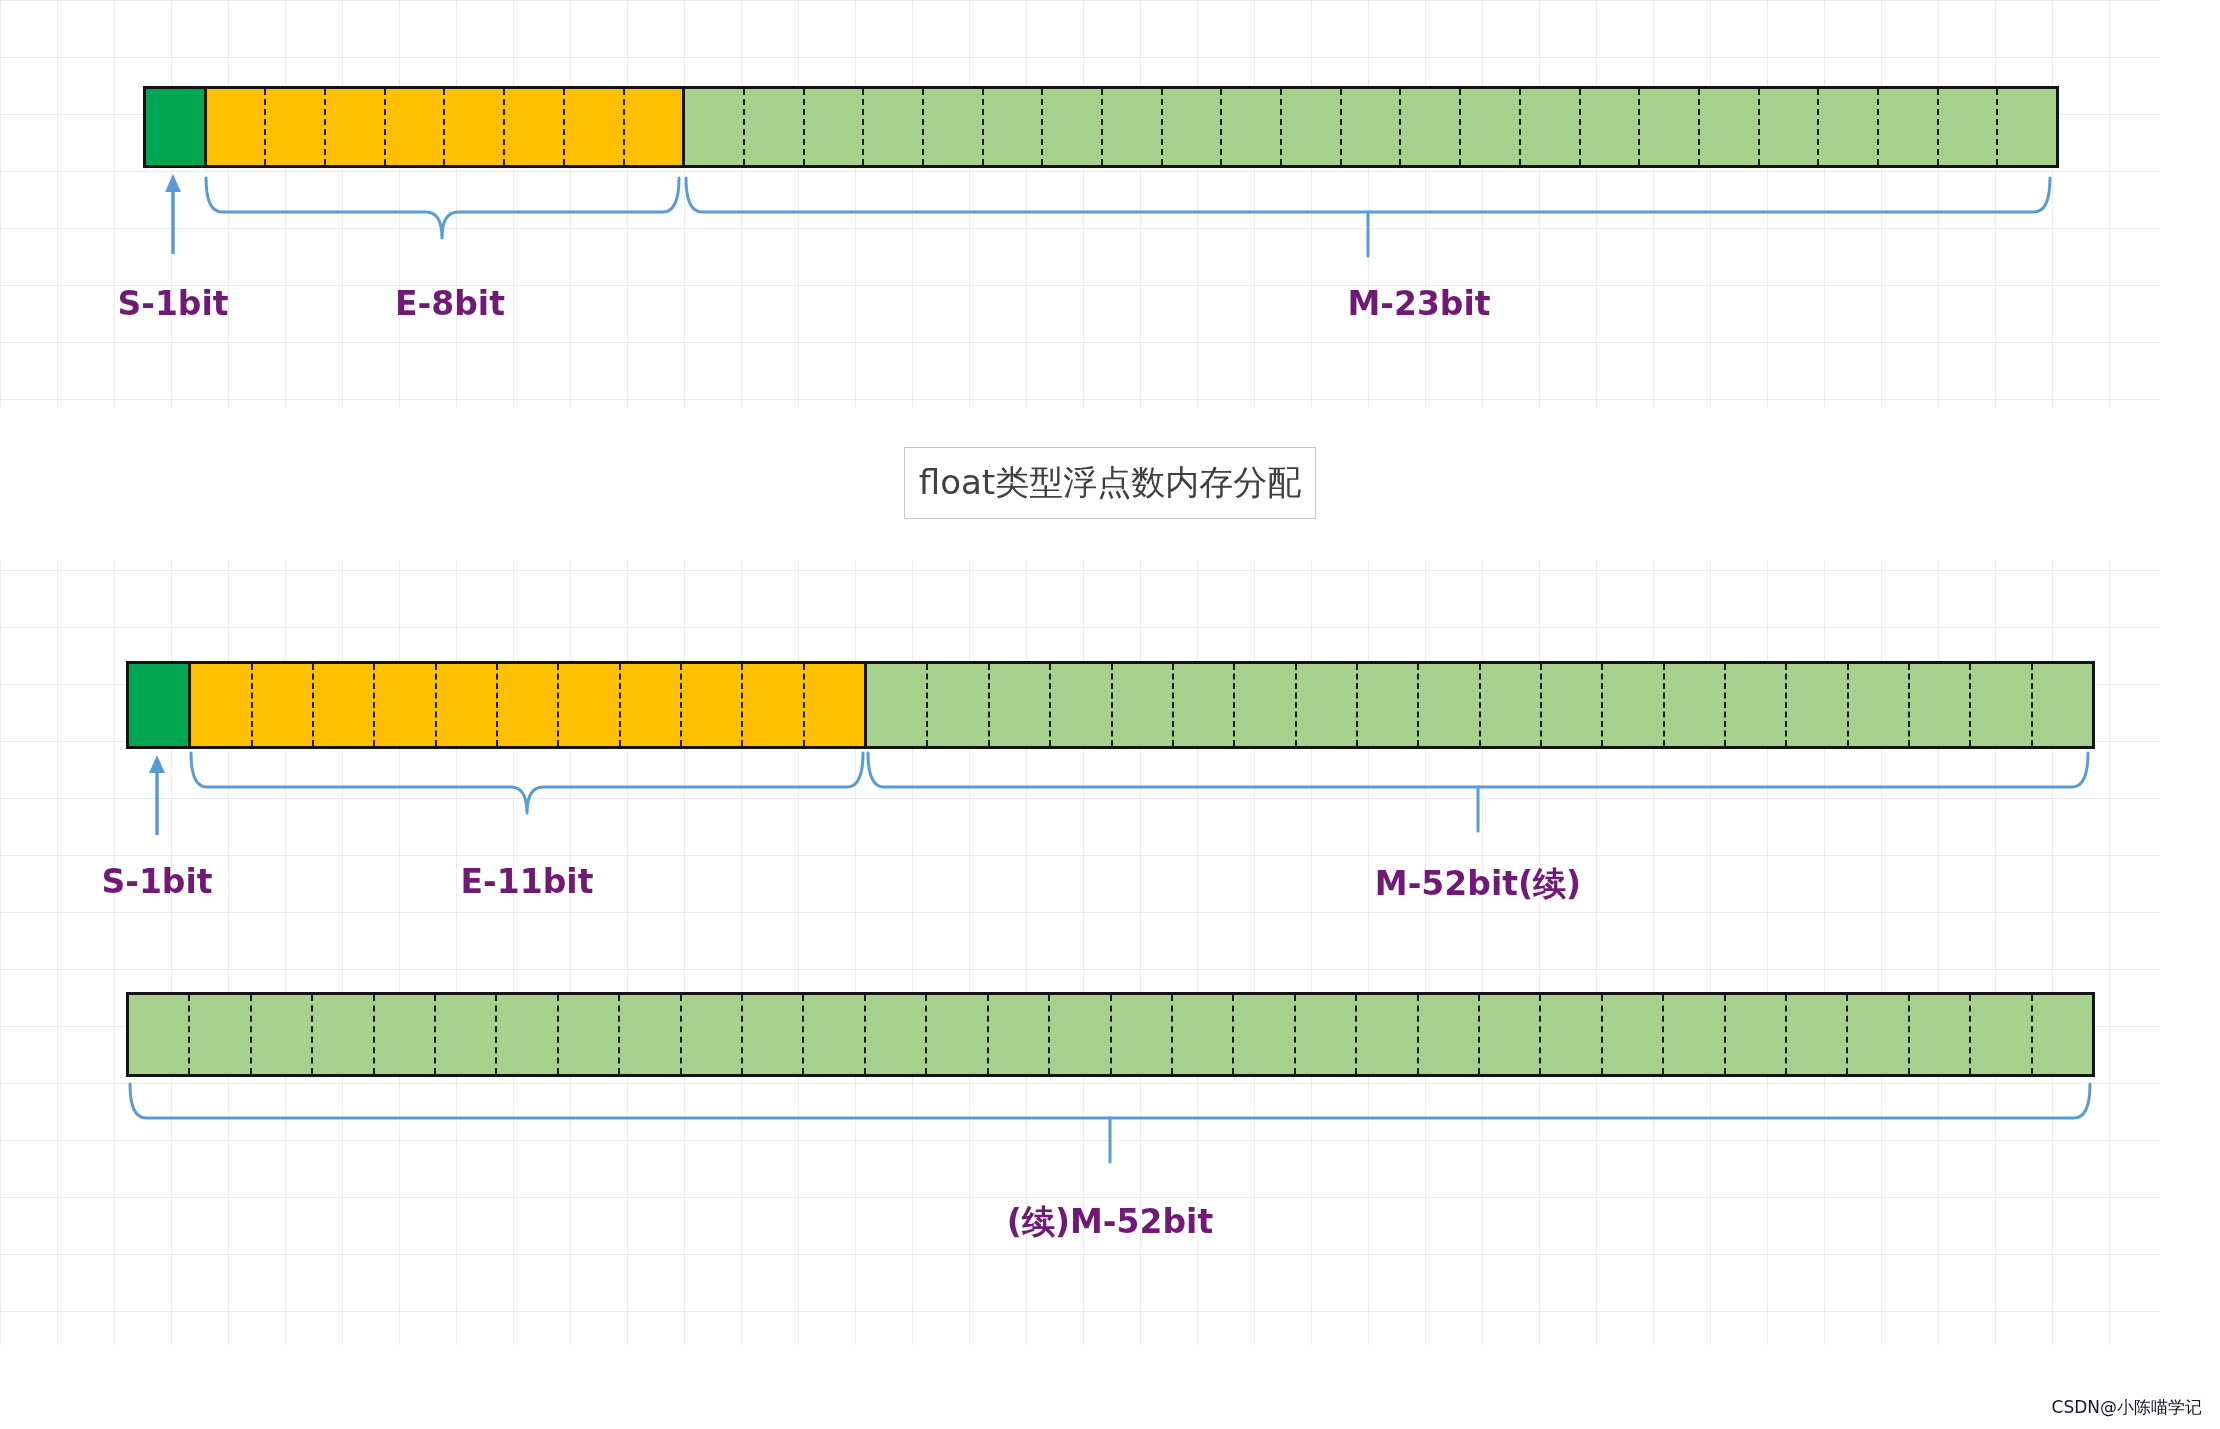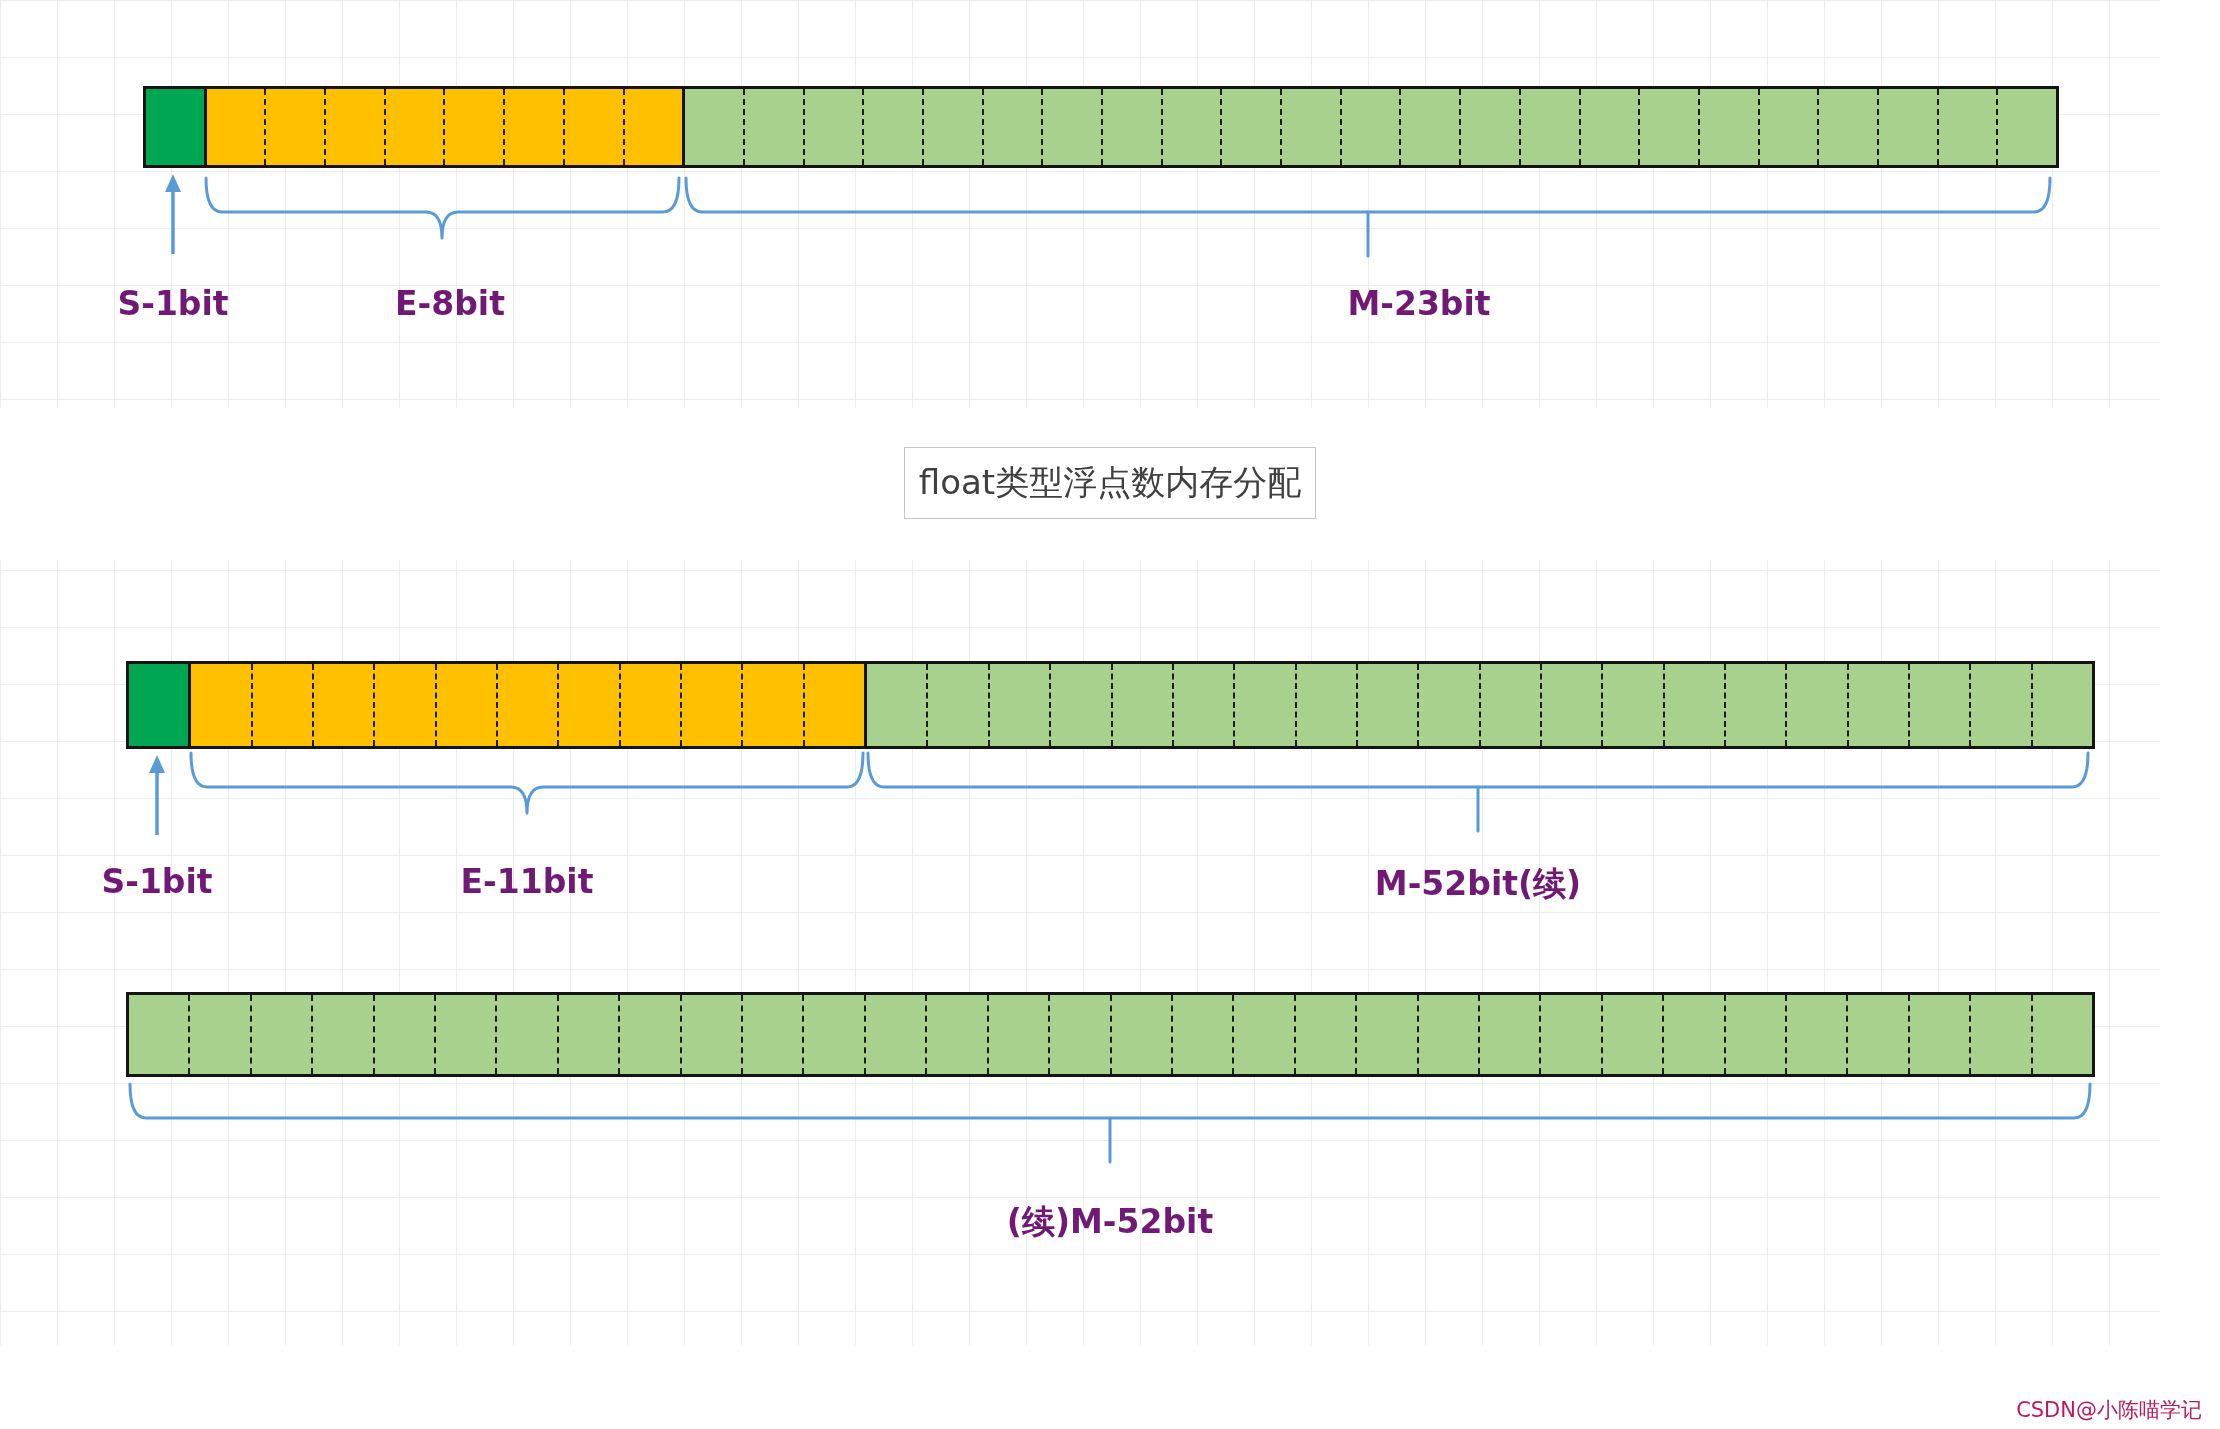--- a/index.html
+++ b/index.html
@@ -50,21 +50,21 @@
   .caption-row {
     position:absolute; left:0; width:100%;
     display:flex; justify-content:center;
   }
   .caption {
     font-size:34px; color:#404040; background:#ffffff;
     border:1px solid #c6c6c6; padding:12px 14px; white-space:nowrap;
   }
   .watermark {
     position:absolute; right:18px; top:1396px;
-    font-size:21px; color:#be185d; white-space:nowrap;
+    font-size:17px; color:#0f172a; white-space:nowrap;
   }
 </style>
 </head>
 <body>
 
 <div id="page" style="--sign: #00A651; --exponent: #FFC000; --mantissa: #A9D18E; --brace: #5B9BD5;">
   <div class="grid"></div>
   <div class="white-band" style="top:408px; height:152px;"></div>
 
   <div class="bar" style="left:143px; top:86px; width:1916px; height:82px;">

